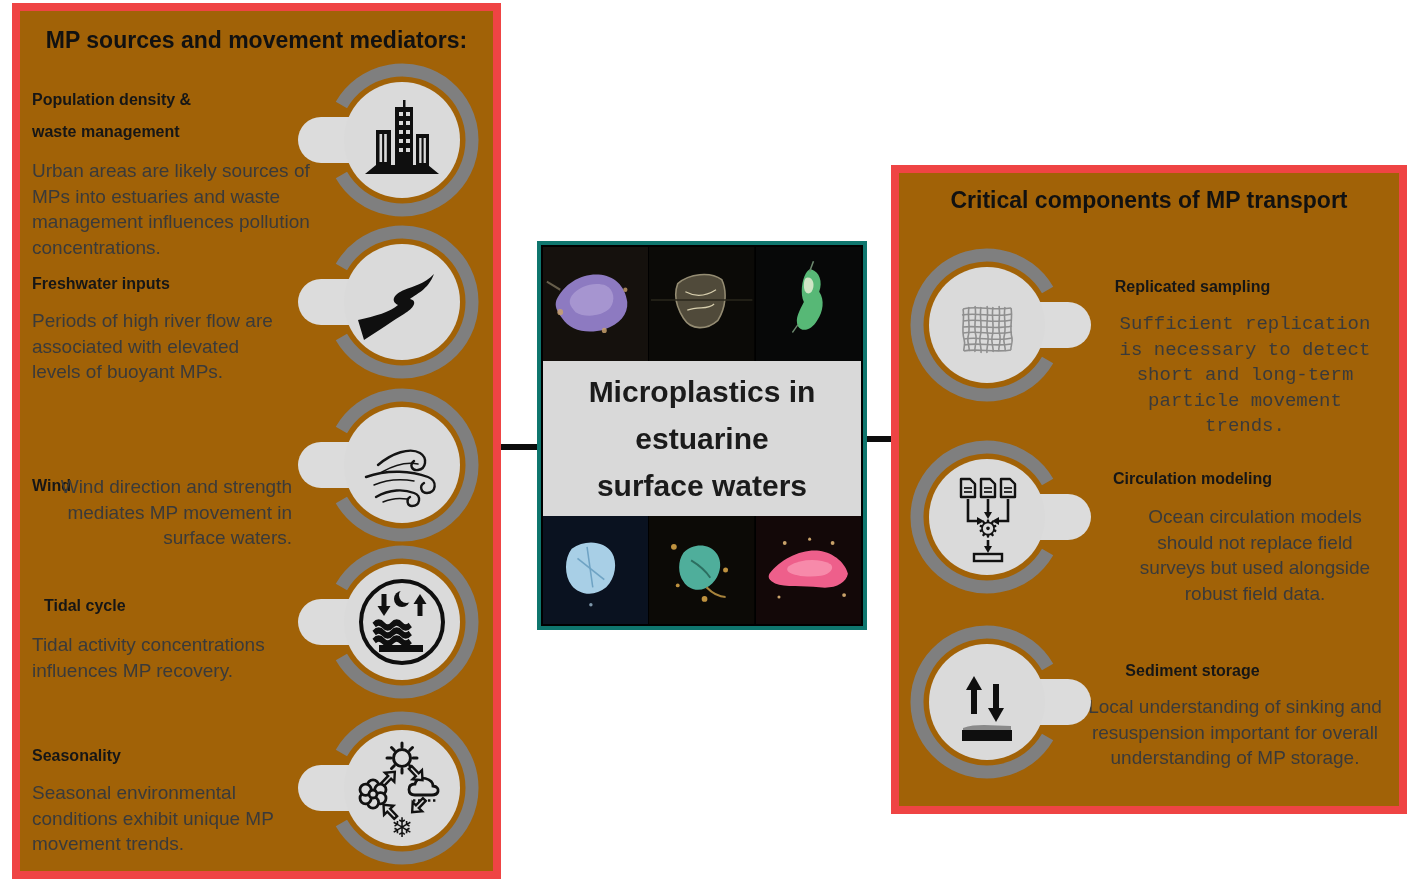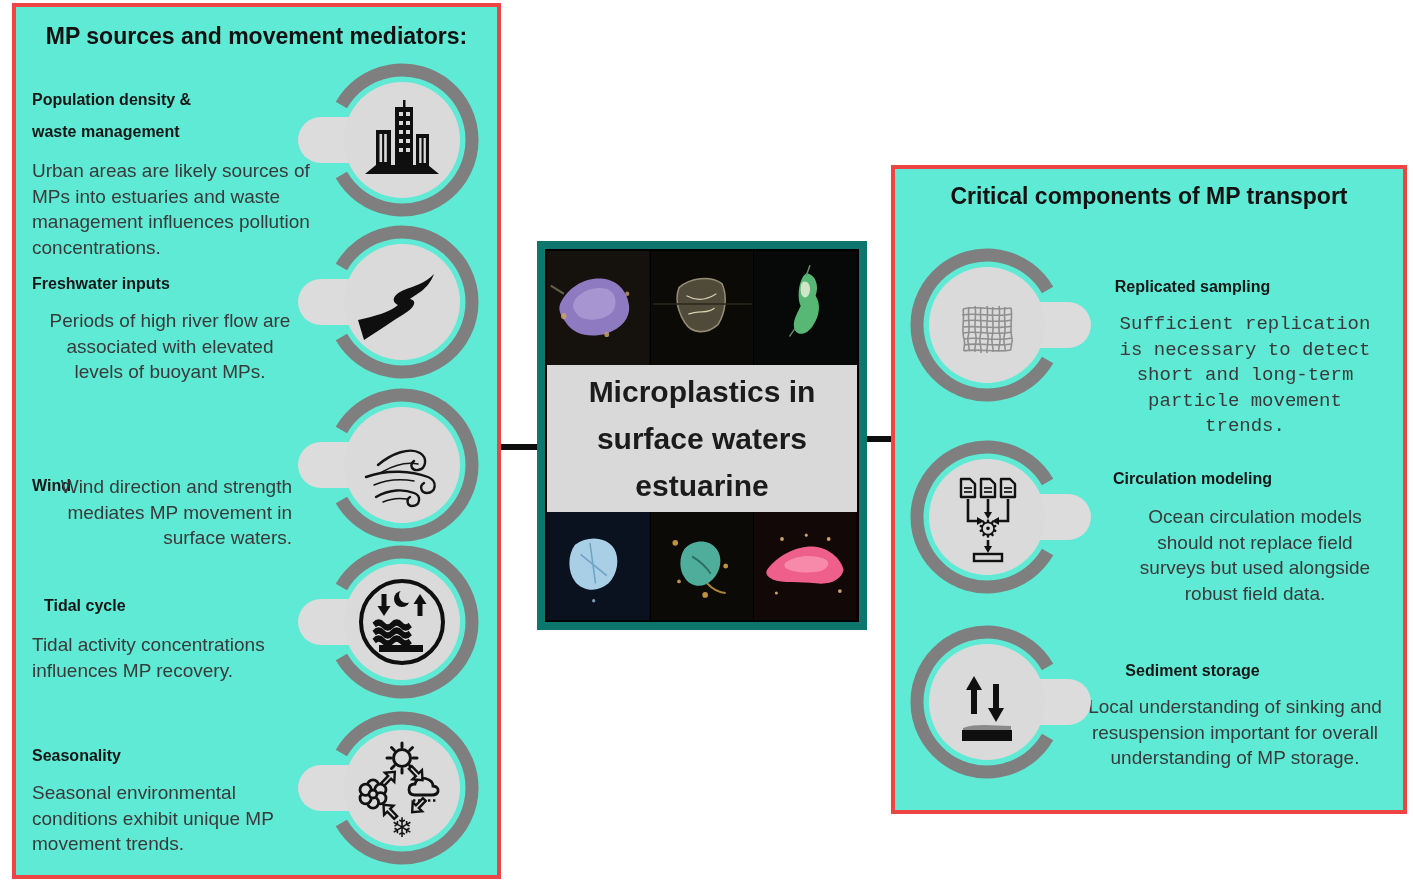--- a/index.html
+++ b/index.html
@@ -1,38 +1,38 @@
 <!DOCTYPE html>
 <html><head>
 <meta charset="utf-8">
 <style>
   * { margin:0; padding:0; box-sizing:border-box; }
   html,body { background:#ffffff; }
   .stage {
     position:relative; width:1413px; height:886px; background:#ffffff;
     font-family:"Liberation Sans", sans-serif; overflow:hidden;
   }
-  .panel { position:absolute; border:4px solid #ef4444; background:#5eead4; }
+  .panel { position:absolute; border:8px solid #ef4444; background:#a16207; }
   .panel-title { position:absolute; width:100%; text-align:center; font-weight:bold; color:#111; font-size:23px; line-height:31px; }
   .item-heading { position:absolute; font-weight:bold; color:#161616; font-size:16px; line-height:32px; }
   .item-desc { position:absolute; color:#3a3a3a; font-size:19px; line-height:25.5px; }
   .right-align { text-align:center; }
 
   
   .badge { position:absolute; width:156px; height:156px; }
   .badge .tab { position:absolute; top:55px; width:82px; height:46px; background:#dcdcdc; }
   .badge.tab-left .tab { left:-26px; border-radius:23px 0 0 23px; }
   .badge.tab-right .tab { right:-26px; border-radius:0 23px 23px 0; }
   .badge svg.ringframe { position:absolute; left:0; top:0; }
   .badge svg.glyph { position:absolute; left:28px; top:28px; }
 
   .connector { position:absolute; height:6px; background:#0d0d0d; }
 
   .center-box { position:absolute; left:537px; top:241px; width:330px; height:389px;
-    border:8px solid #0f766e; background:#000; padding:2px; display:flex; flex-direction:column; }
+    border:4px solid #0f766e; background:#000; padding:2px; display:flex; flex-direction:column; }
   .photo-row { display:flex; flex:0 0 114px; gap:1px; background:#000; }
   .photo-row.bottom { flex:0 0 108px; }
   .photo-tile { flex:1 1 0; height:100%; }
   .photo-tile svg { display:block; width:100%; height:100%; }
   .title-band { flex:1 1 auto; background:#d9d9d9; display:flex; flex-direction:column; justify-content:center; align-items:center; }
   .title-band div { font-size:30px; line-height:47px; font-weight:bold; color:#1b1b1b; text-align:center; }
 </style>
 </head>
 <body>
 
@@ -42,21 +42,21 @@
     <div class="panel-title" style="top:14px;">MP sources and movement mediators:</div>
   </div>
 
   <div class="item-heading" style="left:32px; top:84px;">
     <span style="display:block;">Population density &amp;</span>
     <span style="display:block;">waste management</span>
   </div>
   <div class="item-desc" style="left:32px; top:158px; width:300px;">Urban areas are likely sources of MPs into estuaries and waste management influences pollution concentrations.</div>
 
   <div class="item-heading" style="left:32px; top:268px;">Freshwater inputs</div>
-  <div class="item-desc" style="left:44px; top:308px; width:252px;text-align:center;">Periods of high river flow are associated with elevated levels of buoyant MPs.</div>
+  <div class="item-desc" style="left:32px; top:308px; width:252px;">Periods of high river flow are associated with elevated levels of buoyant MPs.</div>
 
   <div class="item-heading" style="left:32px; top:434px;margin-top:36px;">Wind</div>
   <div class="item-desc" style="left:32px; top:474px; width:260px;text-align:right;">Wind direction and strength mediates MP movement in surface waters.</div>
 
   <div class="item-heading" style="left:44px; top:590px;">Tidal cycle</div>
   <div class="item-desc" style="left:32px; top:632px; width:242px;">Tidal activity concentrations influences MP recovery.</div>
 
   <div class="item-heading" style="left:32px; top:740px;">Seasonality</div>
   <div class="item-desc" style="left:32px; top:780px; width:272px;">Seasonal environmental conditions exhibit unique MP movement trends.</div>
 
@@ -223,22 +223,22 @@
           <path d="M58,22 C66,24 70,34 66,44 C72,52 70,64 64,72 C58,82 48,84 44,78 C40,70 46,62 50,54 C46,46 48,32 52,26 C54,23 56,21 58,22 Z" fill="#57b876"></path>
           <path d="M54,30 C60,30 62,38 58,44 C54,48 50,44 50,38 C50,33 51,30 54,30 Z" fill="#e4ecd4" opacity="0.85"></path>
           <path d="M60,14 L56,24" stroke="#6d8a6f" stroke-width="1.6"></path>
           <path d="M44,76 L38,84" stroke="#6d8a6f" stroke-width="1.4"></path>
         </svg>
       </div>
     </div>
 
     <div class="title-band">
       <div>Microplastics in</div>
+      <div>estuarine</div>
       <div>surface waters</div>
-      <div>estuarine</div>
     </div>
 
     <div class="photo-row bottom">
       <div class="photo-tile">
         <svg viewBox="0 0 110 112" preserveAspectRatio="none">
           <rect width="110" height="112" fill="#0a1220"></rect>
           <path d="M30,34 C44,24 64,26 72,38 C78,48 76,64 66,74 C54,84 38,82 30,72 C22,62 22,44 30,34 Z" fill="#a8cfe6"></path>
           <path d="M36,44 L64,66" stroke="#6fa3c4" stroke-width="1.8"></path>
           <path d="M46,32 L52,74" stroke="#6fa3c4" stroke-width="1.6"></path>
           <circle cx="50" cy="92" r="1.8" fill="#7e97aa"></circle>

